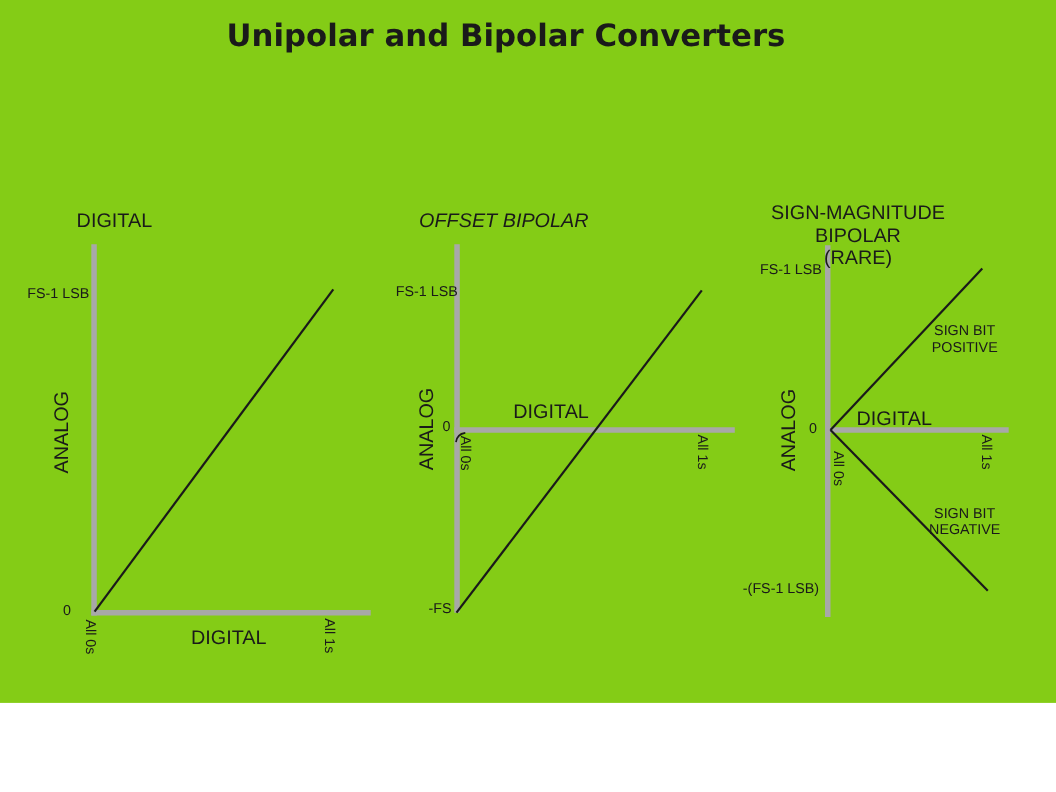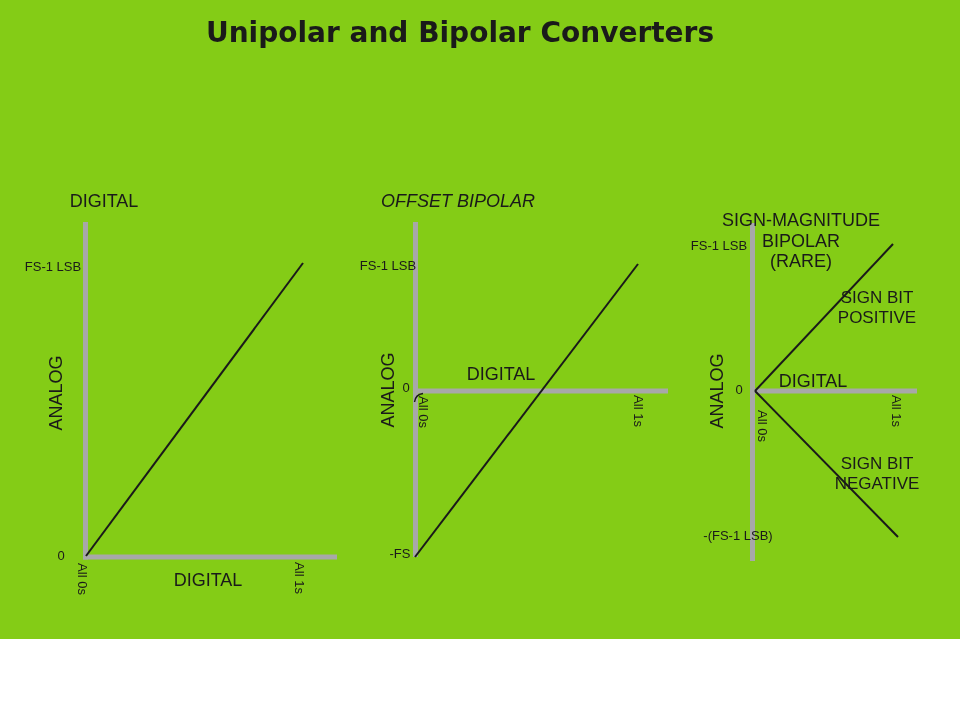--- a/index.html
+++ b/index.html
@@ -25,21 +25,21 @@
   .main-title{
     font-family:"DejaVu Sans","Liberation Sans",sans-serif;
     font-weight:bold;
     font-size:28px;
     letter-spacing:0px;
     white-space:nowrap;
   }
   .chart-title{font-size:18px;}
   .axis-name{font-size:18px;}
   .small{font-size:13px;}
-  .two-line{font-size:17px;line-height:1.18;}
+  .two-line{font-size:13px;line-height:1.18;}
   .nowrap{white-space:nowrap;}
 </style>
 </head>
 <body>
 
 <div id="canvas">
 
   <div class="lbl main-title" style="left:460px;top:33px;">Unipolar and Bipolar Converters</div>
 
   <svg id="plot-lines" width="960" height="720" viewBox="0 0 960 720">
@@ -74,28 +74,28 @@
     <div class="lbl small nowrap" style="left:388px;top:266px;">FS-1 LSB</div>
     <div class="lbl axis-name rot-90 nowrap" style="left:388px;top:390px;">ANALOG</div>
     <div class="lbl small nowrap" style="left:406px;top:388px;">0</div>
     <div class="lbl small rot90 nowrap" style="left:423px;top:412px;">All 0s</div>
     <div class="lbl axis-name nowrap" style="left:501px;top:374px;">DIGITAL</div>
     <div class="lbl small rot90 nowrap" style="left:638px;top:411px;">All 1s</div>
     <div class="lbl small nowrap" style="left:400px;top:554px;text-align:right;">-FS</div>
   </div>
 
   <div>
-    <div class="lbl chart-title" style="left:801px;top:214px;margin-top:27px;">SIGN-MAGNITUDE BIPOLAR
+    <div class="lbl chart-title" style="left:780px;top:214px;">SIGN-MAGNITUDE BIPOLAR
 (RARE)</div>
     <div class="lbl small nowrap" style="left:719px;top:246px;">FS-1 LSB</div>
     <div class="lbl axis-name rot-90 nowrap" style="left:717px;top:391px;">ANALOG</div>
     <div class="lbl small nowrap" style="left:739px;top:390px;">0</div>
     <div class="lbl small rot90 nowrap" style="left:762px;top:426px;">All 0s</div>
     <div class="lbl axis-name nowrap" style="left:813px;top:381px;">DIGITAL</div>
     <div class="lbl small rot90 nowrap" style="left:896px;top:411px;">All 1s</div>
     <div class="lbl two-line" style="left:877px;top:308px;">SIGN BIT
 POSITIVE</div>
     <div class="lbl two-line" style="left:877px;top:474px;">SIGN BIT
 NEGATIVE</div>
-    <div class="lbl small nowrap" style="left:738px;top:536px;">-(FS-1 LSB)</div>
+    <div class="lbl small nowrap" style="left:710px;top:536px;">-(FS-1 LSB)</div>
   </div>
 
 </div>
 
 </body></html>

